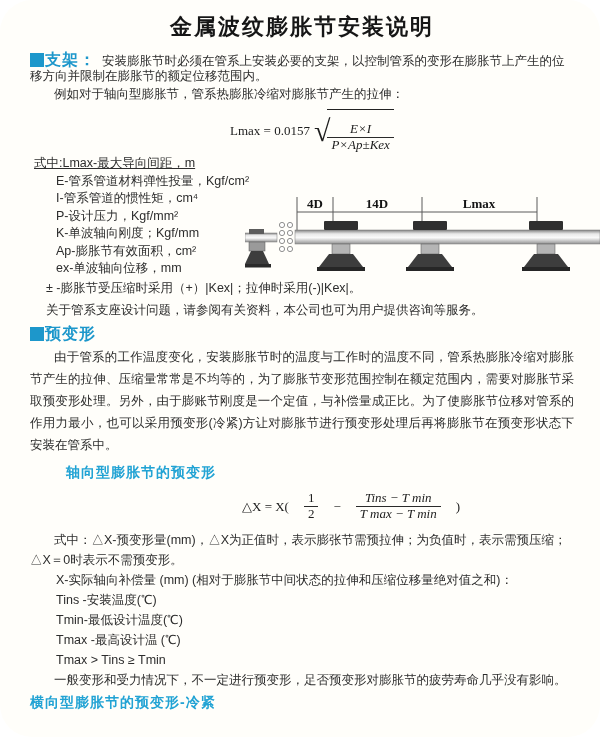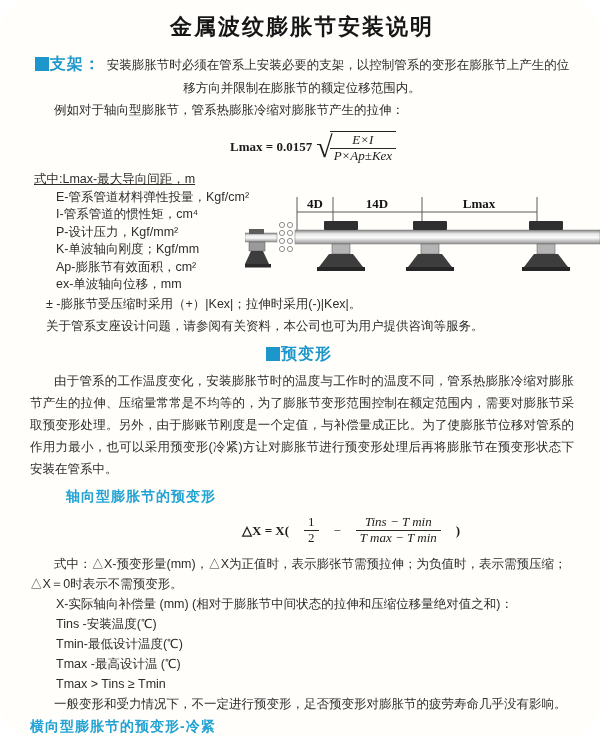--- a/index.html
+++ b/index.html
@@ -9,38 +9,38 @@
     font-family:"Liberation Sans", sans-serif;color:#2d2d2d;border-radius:32px;
   }
   .inner{padding:6px 26px 0 30px;}
 
   .doc-title{
     font-size:22px;font-weight:bold;text-align:center;color:#161616;
     margin:6px 0 10px 0;letter-spacing:2px;
   }
 
   
-  .sec-line{font-size:12.5px;line-height:23px;margin-top:6px;text-align:center;}
+  .sec-line{font-size:12.5px;line-height:15px;margin-top:6px;}
   .marker{
     display:inline-block;width:14px;height:14px;background:#1d97cb;
     vertical-align:-2px;margin-right:1px;
   }
   .sec-title{color:#1d97cb;font-size:16px;font-weight:600;letter-spacing:1px;margin-right:6px;}
   .indent1{text-indent:24px;}
   .body-line{font-size:12.5px;line-height:21px;}
 
   
   .formula{font-family:"Liberation Serif", serif;font-size:13px;color:#1c1c1c;}
-  .f-bold{font-weight:bold;}
+  .f-bold{font-weight:normal;}
   .frac{display:inline-block;text-align:center;vertical-align:middle;line-height:1.15;}
   .frac .num{display:block;padding:0 4px;}
   .frac .den{display:block;border-top:1px solid #2a2a2a;padding:0 4px;}
   .ital{font-style:italic;}
   .radical{font-size:30px;font-weight:normal;vertical-align:middle;line-height:0;margin:0 -3px 0 4px;}
-  .under-root{border-top:1.6px solid #222;display:inline-block;vertical-align:middle;padding-top:1px;}
+  .under-root{border-top:1.6px solid #222;display:inline-block;vertical-align:middle;padding-top:12px;}
   .lmax-formula{margin:8px 0 4px 200px;height:36px;display:flex;align-items:center;}
   .ax-formula{margin:6px 0 2px 212px;height:38px;display:flex;align-items:center;gap:15px;}
 
   
   .defs{margin-top:6px;font-size:12.5px;line-height:17.5px;}
   .def-first{margin-left:4px;text-decoration:underline;}
   .def-ind{margin-left:26px;}
   .def-note{margin-left:16px;line-height:20px;}
   .def-note2{margin-left:16px;line-height:20px;margin-top:2px;}
 

